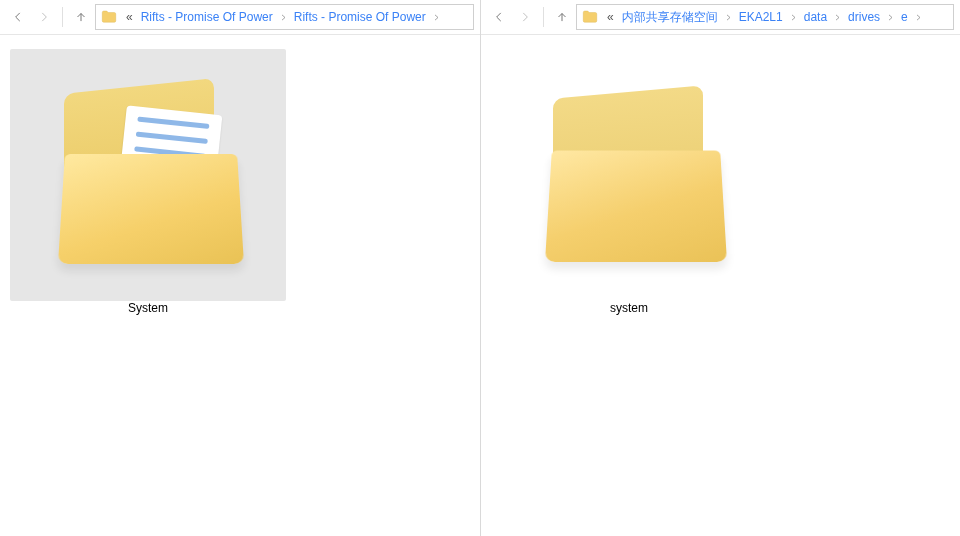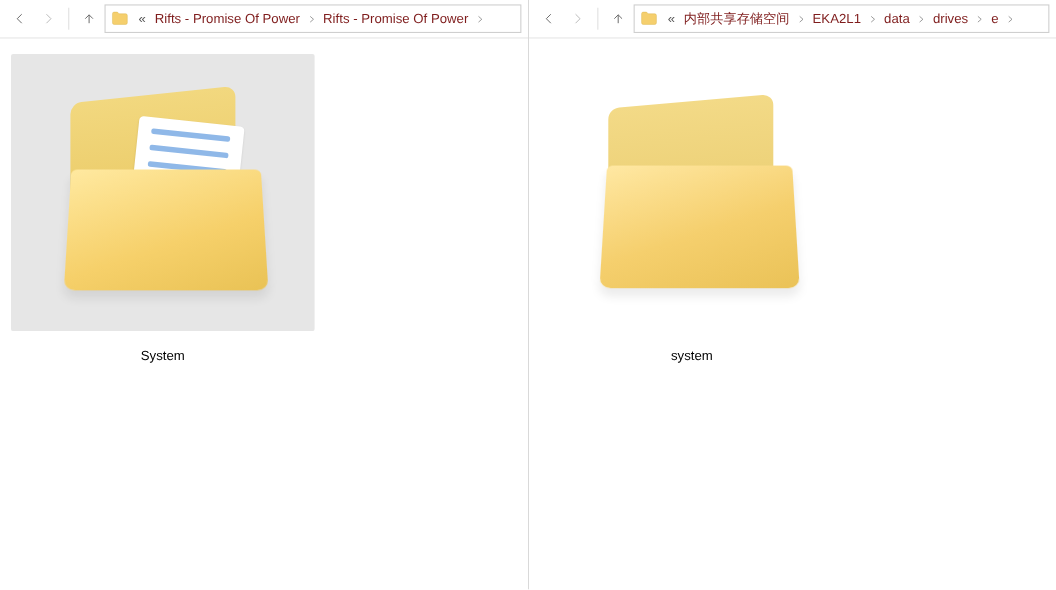--- a/index.html
+++ b/index.html
@@ -9,28 +9,28 @@
 .pane.right{flex:1}
 .toolbar{display:flex;align-items:center;height:34px;border-bottom:1px solid #e6e6e6;padding:0 6px;gap:2px}
 .nav-btn{width:24px;height:24px;display:flex;align-items:center;justify-content:center;border-radius:3px;color:#666}
 .nav-btn.disabled{color:#b8b8b8}
 .nav-btn svg{width:14px;height:14px;stroke:currentColor;fill:none;stroke-width:1.5}
 .upbtn svg{width:14px;height:14px}
 .sep-v{width:1px;height:20px;background:#e0e0e0;margin:0 4px}
 .addr{flex:1;display:flex;align-items:center;height:24px;border:1px solid #cfcfcf;background:#fff;padding:0 4px;overflow:hidden;white-space:nowrap}
 .addr .foldericon{width:18px;height:18px;margin-right:4px;display:flex;align-items:center;justify-content:center}
 .addr .chevrons{color:#555;margin:0 4px}
-.crumb{padding:0 4px;color:#7f1d1d;display:flex;align-items:center}
+.crumb{padding:0 4px;color:#3b82f6;display:flex;align-items:center}
 .crumb-sep{display:flex;align-items:center;color:#888;padding:0 2px}
 .crumb-sep svg{width:9px;height:9px;stroke:#7a7a7a;fill:none;stroke-width:1.8}
 .content{flex:1;padding:14px 10px;display:flex;align-content:flex-start;flex-wrap:wrap}
 .item{width:276px;text-align:center}
 .item.sel .iconwrap{background:#e6e6e6}
 .iconwrap{width:276px;height:252px;display:flex;align-items:center;justify-content:center;border-radius:2px}
-.item .label{margin-top:15px;color:#000}
+.item .label{margin-top:0;color:#000}
 
 .bigfolder{position:relative;width:220px;height:190px}
 .bigfolder .back{position:absolute;left:26px;top:6px;width:150px;height:120px;background:linear-gradient(#f2d87f,#e9c862);border-radius:10px 10px 4px 4px;transform:skewY(-6deg)}
 .paper{position:absolute;left:82px;top:30px;width:96px;height:128px;background:#fff;border-radius:4px;box-shadow:0 1px 2px rgba(0,0,0,.12);transform:rotate(6deg)}
 .paper .ln{height:5px;background:#8fb8e8;margin:10px 12px 0;border-radius:2px}
 .paper .pic{margin:10px 12px 0;height:34px;background:linear-gradient(#6fa8e6,#e9e9e9);border-radius:3px}
 .bigfolder .front{position:absolute;left:20px;top:56px;width:186px;height:128px;background:linear-gradient(160deg,#ffe9a0,#f6d06a 60%,#e9c255);border-radius:6px 6px 10px 10px;transform:perspective(600px) rotateX(22deg);transform-origin:bottom center;box-shadow:0 8px 10px rgba(0,0,0,.08)}
 
 .bigfolder.empty .back{left:34px;top:12px;width:150px;height:120px;background:linear-gradient(#f3da87,#e9cc6f);transform:skewY(-5deg)}
 .bigfolder.empty .front{left:26px;top:52px;width:182px;height:130px;background:linear-gradient(160deg,#ffe8a3,#f5cf6d 55%,#eac257)}

